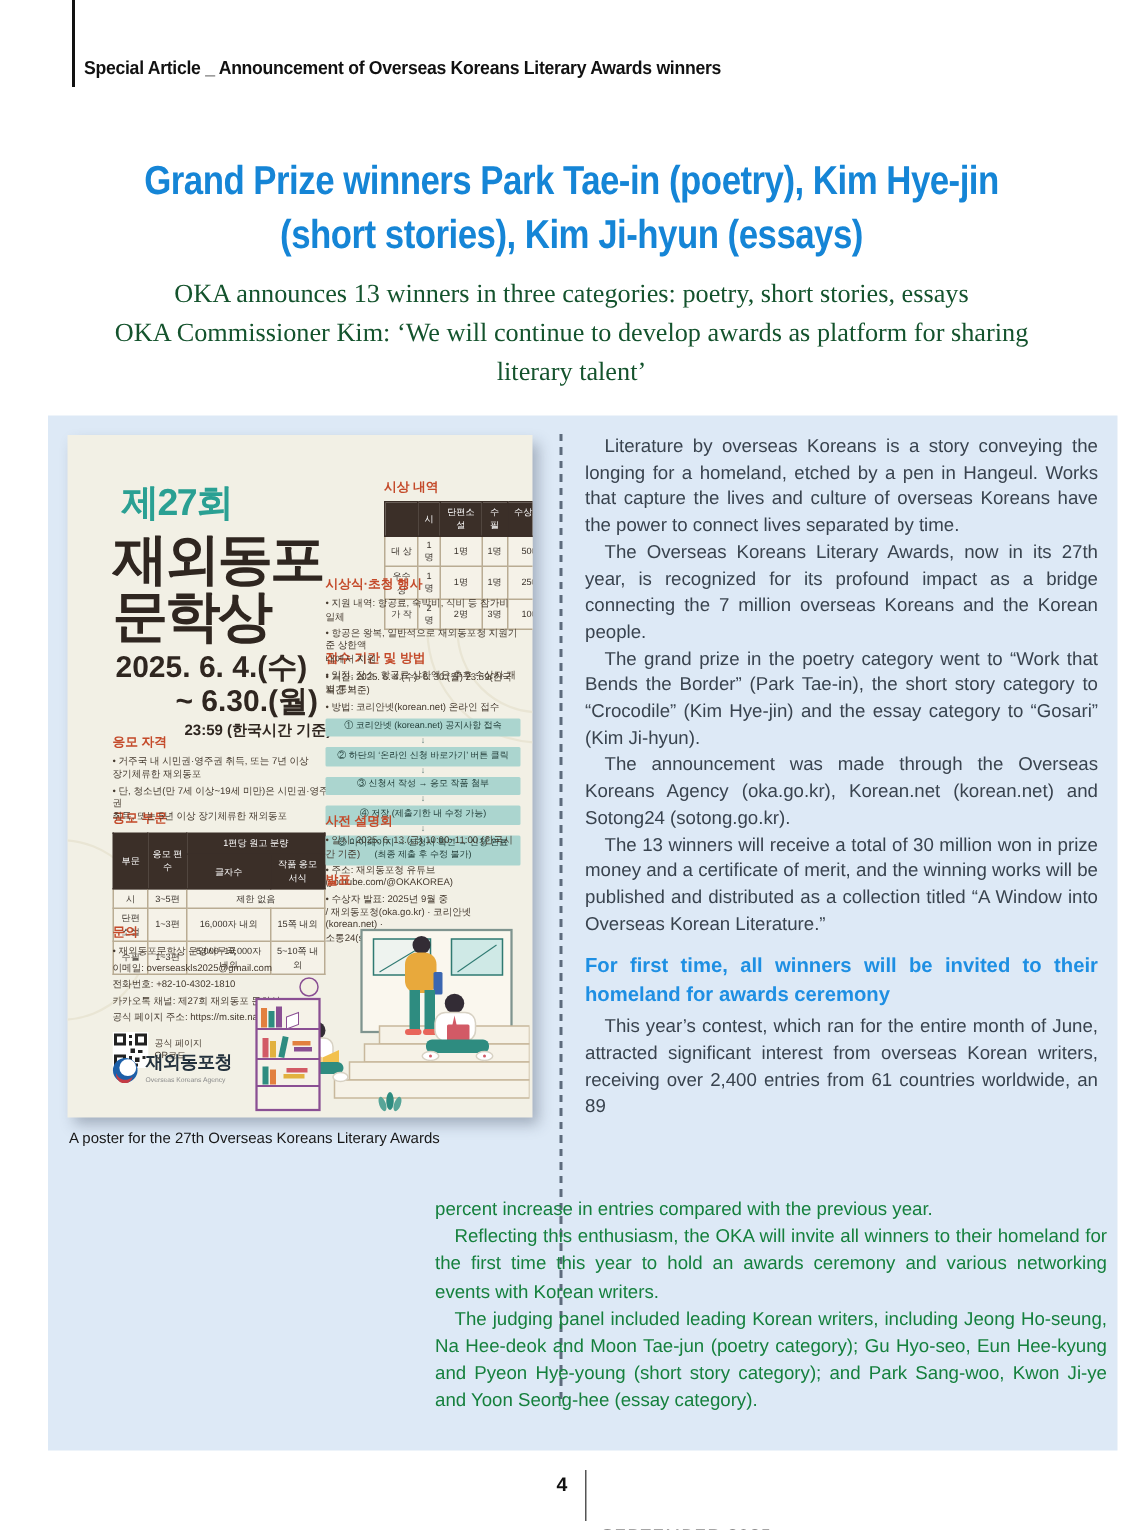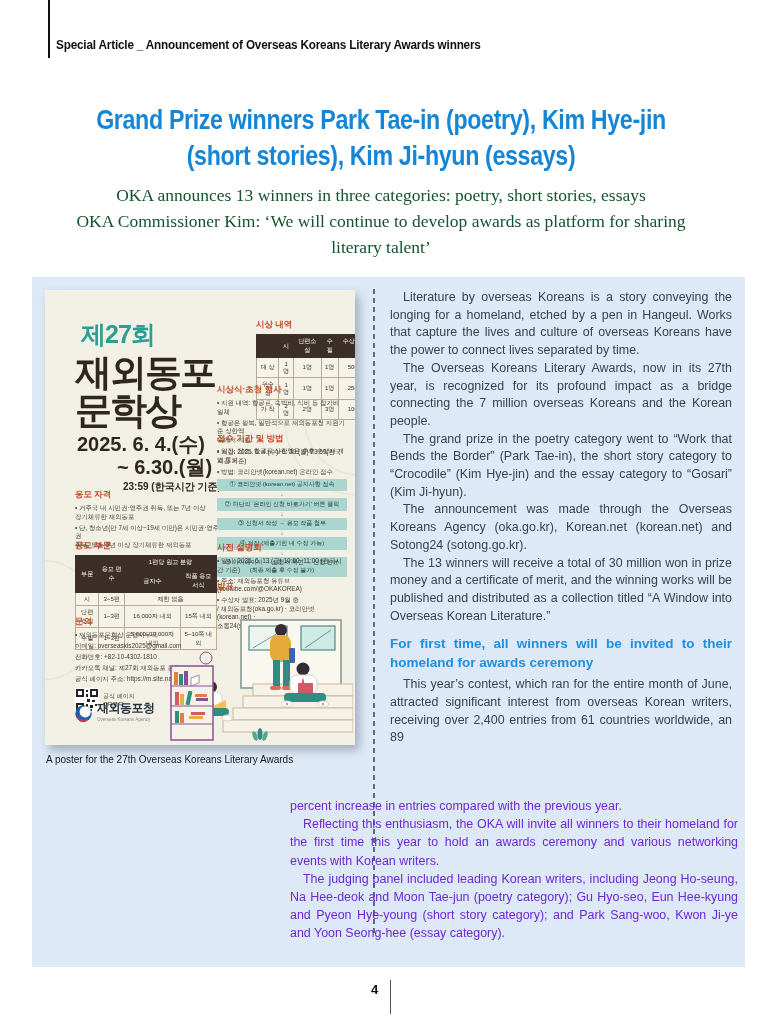--- a/index.html
+++ b/index.html
@@ -49,21 +49,21 @@
   
   .col-divider{position:absolute;left:341px;top:12px;width:2px;height:648px;
      background:repeating-linear-gradient(to bottom,#5d6b7c 0 5px,rgba(0,0,0,0) 5px 9px);}
   
   .right-col{position:absolute;left:358px;top:12px;width:342px;font-size:12.45px;line-height:17.7px;
              color:#39434e;text-align:justify;}
   .right-col p,.bottom-block p{margin:0;text-indent:13px;}
   .subhead{font-size:13.5px;line-height:18.5px;font-weight:bold;color:#1e8fe3;margin:10px 0 4px 0;
            text-align:justify;text-indent:0;}
   .bottom-block{position:absolute;left:258px;top:520px;width:448px;font-size:12.45px;line-height:18.2px;
-                color:#6d28d9;text-align:justify;}
+                color:#15803d;text-align:justify;}
   .bottom-block p.noindent{text-indent:0;}
   
   .pagenum{position:absolute;left:371px;top:982px;font-size:13px;font-weight:bold;color:#111;}
   .foot-rule{position:absolute;left:390px;top:980px;width:1px;height:34px;background:#555;}
   .issue{position:absolute;left:401px;top:983px;font-size:11.5px;color:#8b8b8b;letter-spacing:1px;margin-top:35px;}
 </style>
 </head>
 <body>
 
 <div class="page">

